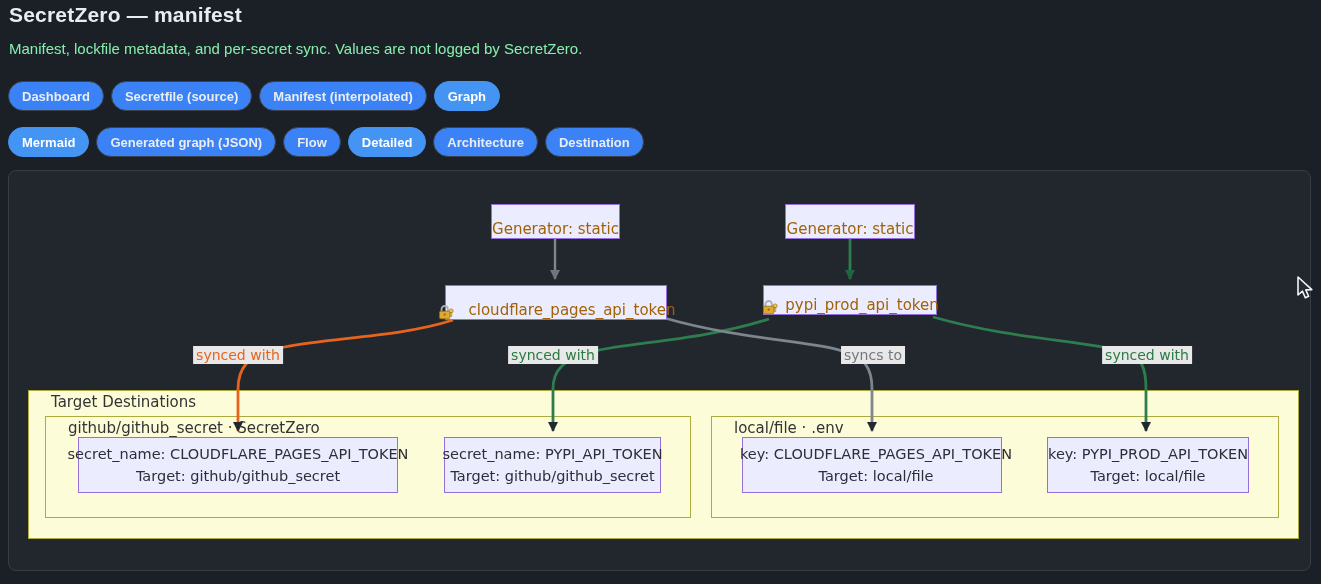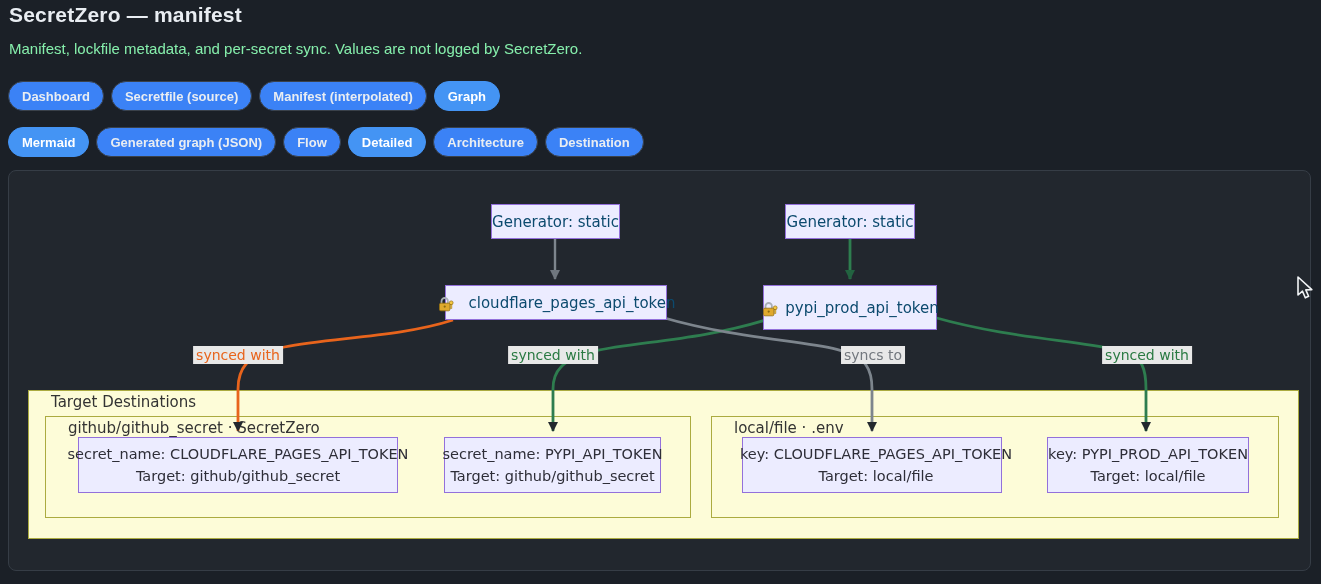--- a/index.html
+++ b/index.html
@@ -36,21 +36,21 @@
   .cluster{
     position:absolute;background:#fdfcd8;border:1px solid #abab40;
     box-sizing:border-box;z-index:1;
   }
   .cluster-label{
     position:absolute;top:2px;left:0;width:100%;text-align:left;
     color:#333333;font-size:15px;z-index:1;margin-left:22px;
   }
   .mnode{
     position:absolute;background:#ececff;border:1px solid #9370db;
-    color:#0c4a6e;display:flex;align-items:center;justify-content:center;
+    color:#a16207;display:flex;align-items:flex-end;justify-content:center;
     font-size:15px;box-sizing:border-box;z-index:4;white-space:nowrap;
   }
   .mnode .lock{display:inline-flex;margin-right:7px;position:relative;top:1px;}
   .dest{
     position:absolute;height:56px;background:#ececff;border:1px solid #9370db;
     color:#2e2e38;box-sizing:border-box;z-index:2;
     display:flex;flex-direction:column;align-items:center;justify-content:center;
     font-size:14.5px;line-height:22px;white-space:nowrap;
   }
   .edges{position:absolute;left:0;top:0;z-index:3;pointer-events:none;}
@@ -154,21 +154,21 @@
         <svg width="17" height="16" viewBox="0 0 17 16">
           <path d="M4.5,8 V5.2 a3.2,3.2 0 0 1 6.4,0 V8" fill="none" stroke="#a8aeb5" stroke-width="1.8"></path>
           <rect x="2.5" y="7.2" width="10.4" height="7.6" rx="1.4" fill="#e0a92d" stroke="#96700f" stroke-width="0.8"></rect>
           <circle cx="7.7" cy="10.6" r="1.1" fill="#8a6a12"></circle>
           <circle cx="14.2" cy="6.8" r="1.9" fill="#f5c840" stroke="#96700f" stroke-width="0.7"></circle>
           <rect x="13.6" y="8.5" width="1.3" height="4" fill="#f5c840" stroke="#96700f" stroke-width="0.5"></rect>
         </svg>
       </span>
       <span>cloudflare_pages_api_token</span>
     </div>
-    <div class="mnode" style="left:754px;top:114px;width:174px;height:45px;">
+    <div class="mnode" style="left:754px;top:114px;width:174px;height:30px;">
       <span class="lock">
         <svg width="17" height="16" viewBox="0 0 17 16">
           <path d="M4.5,8 V5.2 a3.2,3.2 0 0 1 6.4,0 V8" fill="none" stroke="#a8aeb5" stroke-width="1.8"></path>
           <rect x="2.5" y="7.2" width="10.4" height="7.6" rx="1.4" fill="#e0a92d" stroke="#96700f" stroke-width="0.8"></rect>
           <circle cx="7.7" cy="10.6" r="1.1" fill="#8a6a12"></circle>
           <circle cx="14.2" cy="6.8" r="1.9" fill="#f5c840" stroke="#96700f" stroke-width="0.7"></circle>
           <rect x="13.6" y="8.5" width="1.3" height="4" fill="#f5c840" stroke="#96700f" stroke-width="0.5"></rect>
         </svg>
       </span>
       <span>pypi_prod_api_token</span>

